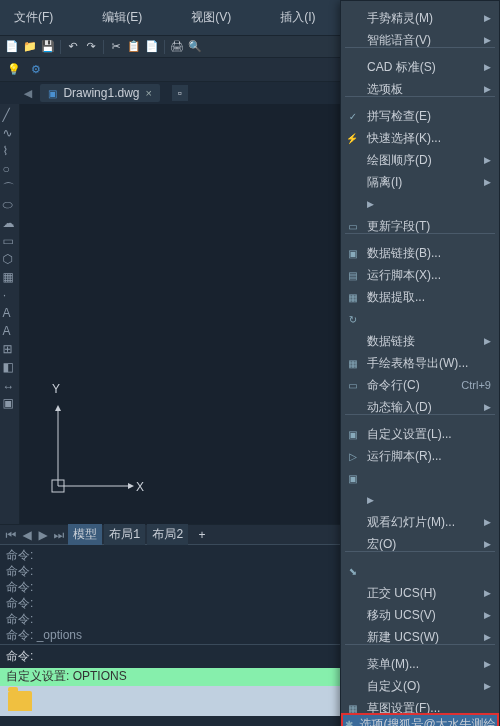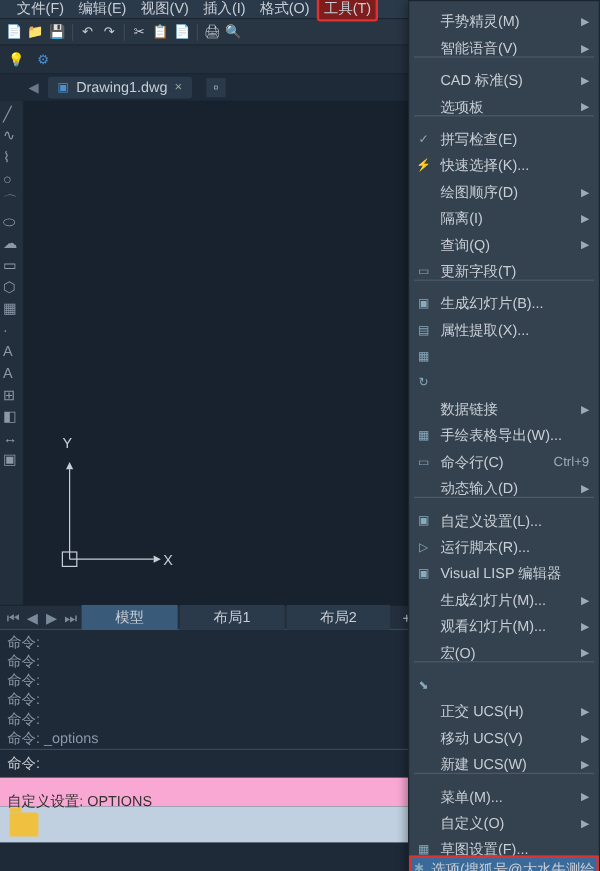--- a/index.html
+++ b/index.html
@@ -1,18 +1,18 @@
 <!DOCTYPE html>
 <html><head>
 <meta charset="utf-8">
 <style>
 * { margin: 0; padding: 0; box-sizing: border-box; font-family: "Microsoft YaHei", sans-serif; }
 body { background: #1e2a38; color: #c8ced6; font-size: 12px; width: 500px; height: 726px; overflow: hidden; position: relative; }
 
-.menubar { display: flex; background: #2a3a4a; height: 16px; align-items: center; padding-left: 8px; border-bottom: 1px solid #1a2530; }
+.menubar { display: flex; background: #2a3a4a; height: 36px; align-items: center; padding-left: 8px; border-bottom: 1px solid #1a2530; justify-content: space-between; }
 .menubar .mi { padding: 2px 6px; cursor: pointer; }
 .menubar .mi.hot { background: #7f1d1d; border: 2px solid #e03030; border-radius: 3px; padding: 0 4px; }
 
 .toolbar { display: flex; background: #283542; height: 22px; align-items: center; gap: 2px; padding-left: 4px; border-bottom: 1px solid #1a2530; }
 .tb-ic { width: 16px; height: 16px; display: flex; align-items: center; justify-content: center; font-size: 11px; }
 .tb-sep { width: 1px; height: 14px; background: #3a4a5a; margin: 0 2px; }
 
 .ribbon { display: flex; background: #232f3d; height: 24px; align-items: center; gap: 6px; padding-left: 6px; border-bottom: 1px solid #1a2530; }
 
 .doc-tab-row { display: flex; align-items: center; background: #1e2a38; height: 22px; padding-left: 20px; gap: 4px; }
@@ -22,32 +22,32 @@
 
 .main { display: flex; height: 420px; }
 .lt { width: 20px; background: #232f3d; display: flex; flex-direction: column; gap: 4px; padding-top: 4px; align-items: center; border-right: 1px solid #1a2530; }
 .lt .tic { width: 14px; height: 14px; font-size: 12px; color: #8a98a8; }
 .canvas { flex: 1; background: #18222e; position: relative; }
 .axis { position: absolute; left: 28px; bottom: 28px; }
 .axis svg { display: block; }
 
 .tabs-row { display: flex; align-items: center; background: #232f3d; height: 20px; gap: 2px; padding-left: 4px; border-top: 1px solid #1a2530; }
 .nav-btn { width: 14px; text-align: center; color: #7a8a9a; }
-.ltab { padding: 2px 28px; background: #2a3a4a; }
+.ltab { padding: 2px 5px; background: #2a3a4a; font-family: Liberation Mono, monospace; }
 .ltab.active { background: #3a5a7a; }
 .ltab-plus { padding: 2px 8px; }
 
 .cmd-hist { background: #1e2a38; border-top: 1px solid #3a4a5a; padding: 2px 6px; height: 100px; overflow: hidden; font-size: 12px; color: #8a98a8; }
 .cmd-hist div { line-height: 16px; }
 .cmd-x { float: right; color: #9aa; cursor: pointer; }
 
 .cmd-line { display: flex; align-items: center; background: #1e2a38; height: 24px; padding: 0 6px; border-top: 1px solid #3a4a5a; }
 .cmd-line input { flex: 1; background: transparent; border: none; color: #c8ced6; outline: none; font-size: 12px; padding-left: 6px; }
 
-.statusbar { background: #f9a8d4; color: #333; height: 18px; padding: 12px 6px; font-size: 12px; }
+.statusbar { background: #86efac; color: #333; height: 18px; padding: 0 6px; font-size: 12px; }
 .taskbar { background: #c0d0e0; height: 30px; display: flex; align-items: center; padding-left: 8px; }
 .folder-ic { width: 24px; height: 20px; background: #f0c040; border-radius: 2px 2px 0 0; position: relative; }
 .folder-ic::before { content: ""; position: absolute; top: -4px; left: 0; width: 10px; height: 4px; background: #f0c040; border-radius: 2px 2px 0 0; }
 
 
 .dropdown { position: absolute; right: 0; top: 0; width: 160px; background: #34424f; border: 1px solid #1a2530; box-shadow: -2px 2px 8px rgba(0,0,0,.4); z-index: 100; }
 .dm-item { display: flex; align-items: center; height: 22px; padding: 12px 8px 0 4px; gap: 6px; cursor: pointer; position: relative; }
 .dm-item.hot { background: #3a6a9a; border: 2px solid #e03030; padding: 0 6px 0 2px; height: 22px; }
 .dm-ic { width: 16px; height: 16px; display: flex; align-items: center; justify-content: center; font-size: 10px; color: #8ab; }
 .dm-lbl { flex: 1; white-space: nowrap; font-size: 12px; }
@@ -205,38 +205,38 @@
       <span class="dm-lbl">绘图顺序(D)</span>
       <span class="dm-arr">▶</span>
     </div>
     <div class="dm-item">
       <span class="dm-ic"></span>
       <span class="dm-lbl">隔离(I)</span>
       <span class="dm-arr">▶</span>
     </div>
     <div class="dm-item">
       <span class="dm-ic"></span>
-      <span class="dm-lbl">查询(Q)</span>
       <span class="dm-arr">▶</span>
     </div>
     <div class="dm-item">
       <span class="dm-ic">▭</span>
       <span class="dm-lbl">更新字段(T)</span>
     </div>
     <div class="dm-sep"></div>
     <div class="dm-item">
       <span class="dm-ic">▣</span>
-      <span class="dm-lbl">生成幻灯片(B)...</span>
+      <span class="dm-lbl">数据链接(B)...</span>
     </div>
     <div class="dm-item">
       <span class="dm-ic">▤</span>
-      <span class="dm-lbl">属性提取(X)...</span>
+      <span class="dm-lbl">运行脚本(X)...</span>
     </div>
     <div class="dm-item">
       <span class="dm-ic">▦</span>
+      <span class="dm-lbl">数据提取...</span>
     </div>
     <div class="dm-item">
       <span class="dm-ic">↻</span>
     </div>
     <div class="dm-item">
       <span class="dm-ic"></span>
       <span class="dm-lbl">数据链接</span>
       <span class="dm-arr">▶</span>
     </div>
     <div class="dm-item">
@@ -257,25 +257,23 @@
     <div class="dm-item">
       <span class="dm-ic">▣</span>
       <span class="dm-lbl">自定义设置(L)...</span>
     </div>
     <div class="dm-item">
       <span class="dm-ic">▷</span>
       <span class="dm-lbl">运行脚本(R)...</span>
     </div>
     <div class="dm-item">
       <span class="dm-ic">▣</span>
-      <span class="dm-lbl">Visual LISP 编辑器</span>
-    </div>
-    <div class="dm-item">
-      <span class="dm-ic"></span>
-      <span class="dm-lbl">生成幻灯片(M)...</span>
+    </div>
+    <div class="dm-item">
+      <span class="dm-ic"></span>
       <span class="dm-arr">▶</span>
     </div>
     <div class="dm-item">
       <span class="dm-ic"></span>
       <span class="dm-lbl">观看幻灯片(M)...</span>
       <span class="dm-arr">▶</span>
     </div>
     <div class="dm-item">
       <span class="dm-ic"></span>
       <span class="dm-lbl">宏(O)</span>

